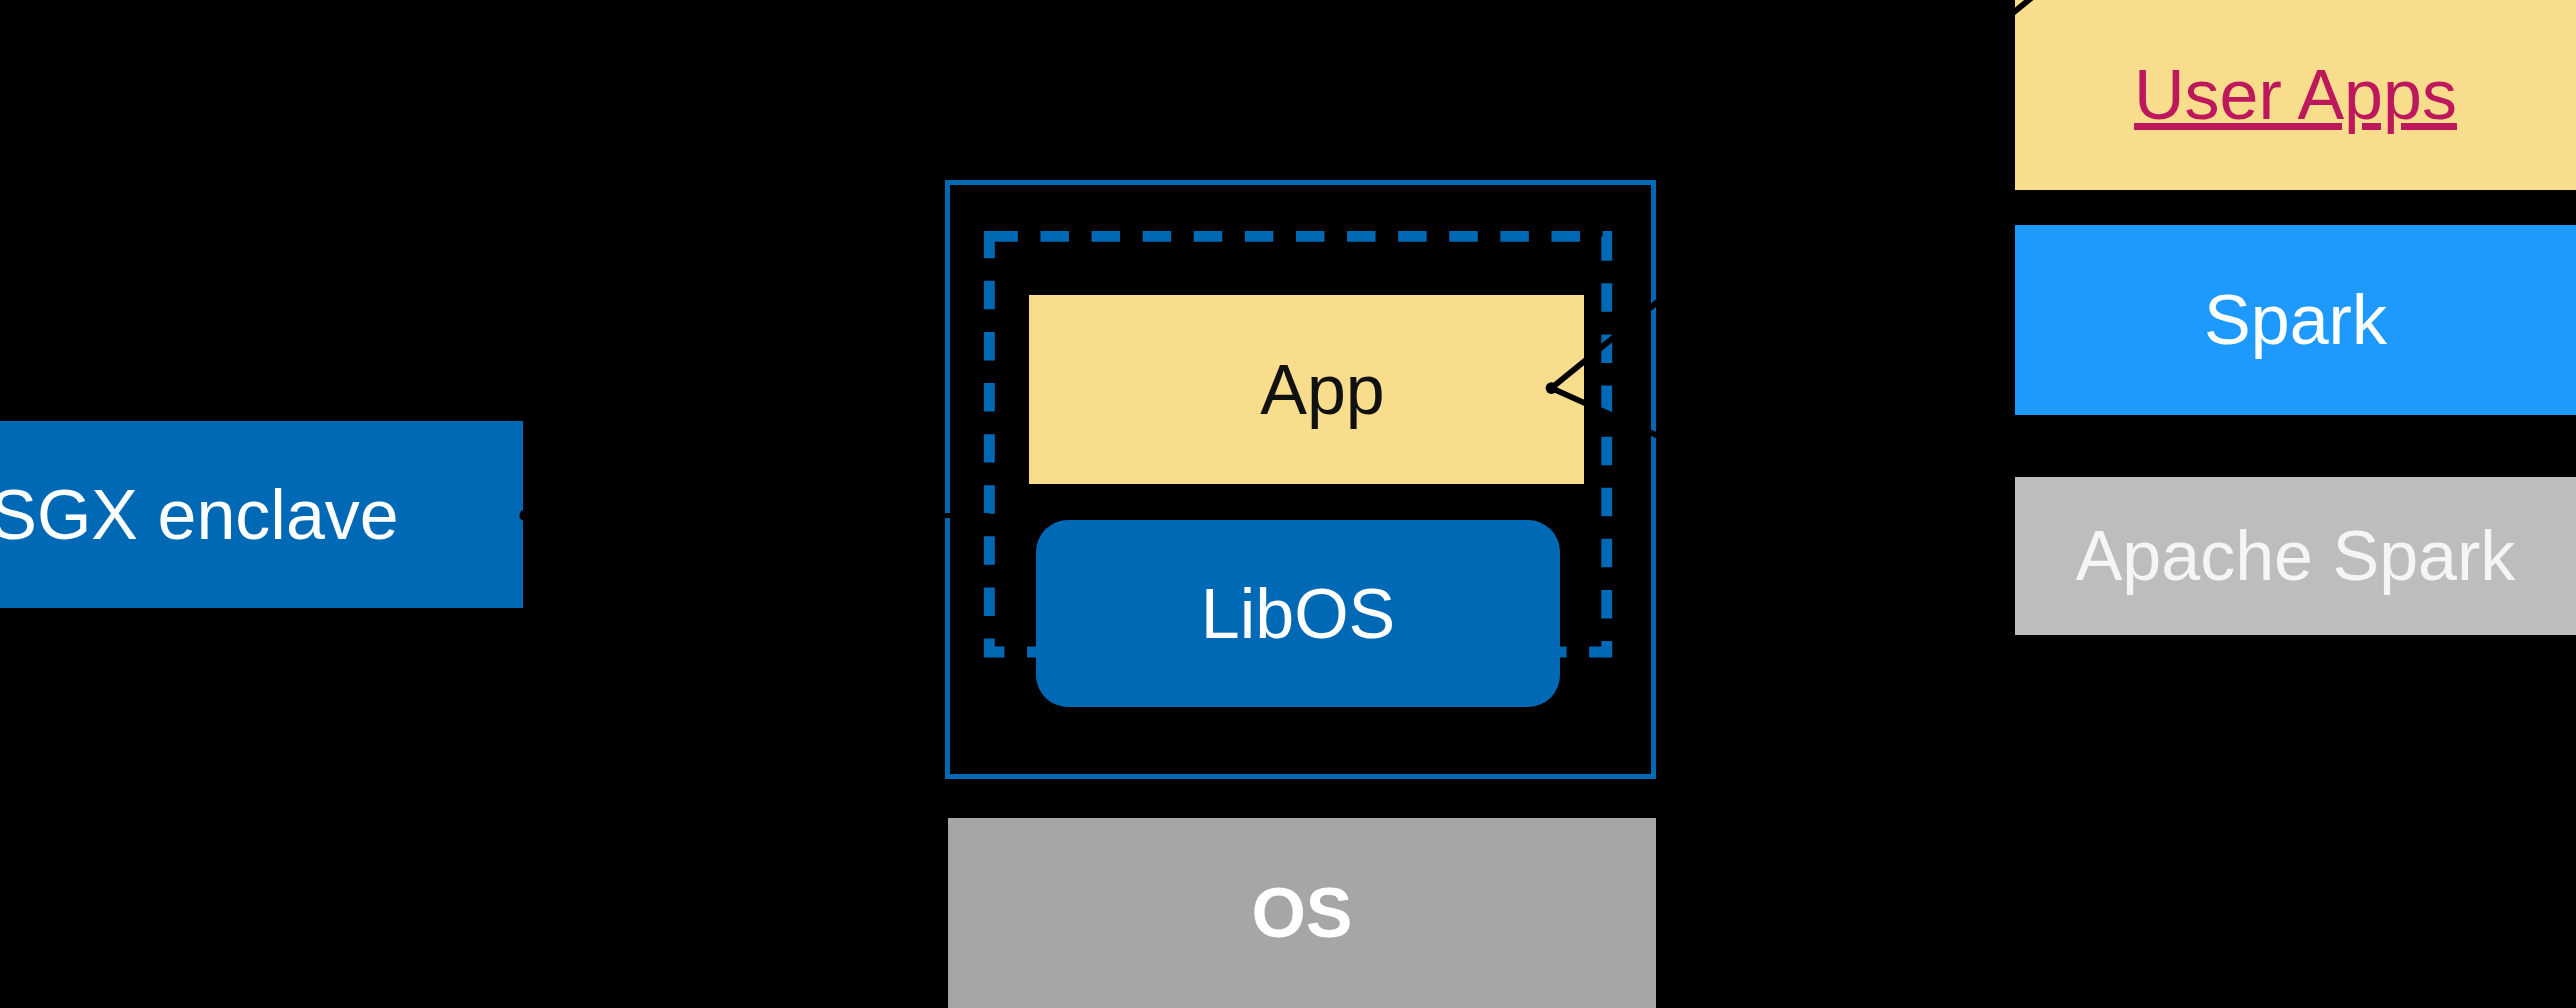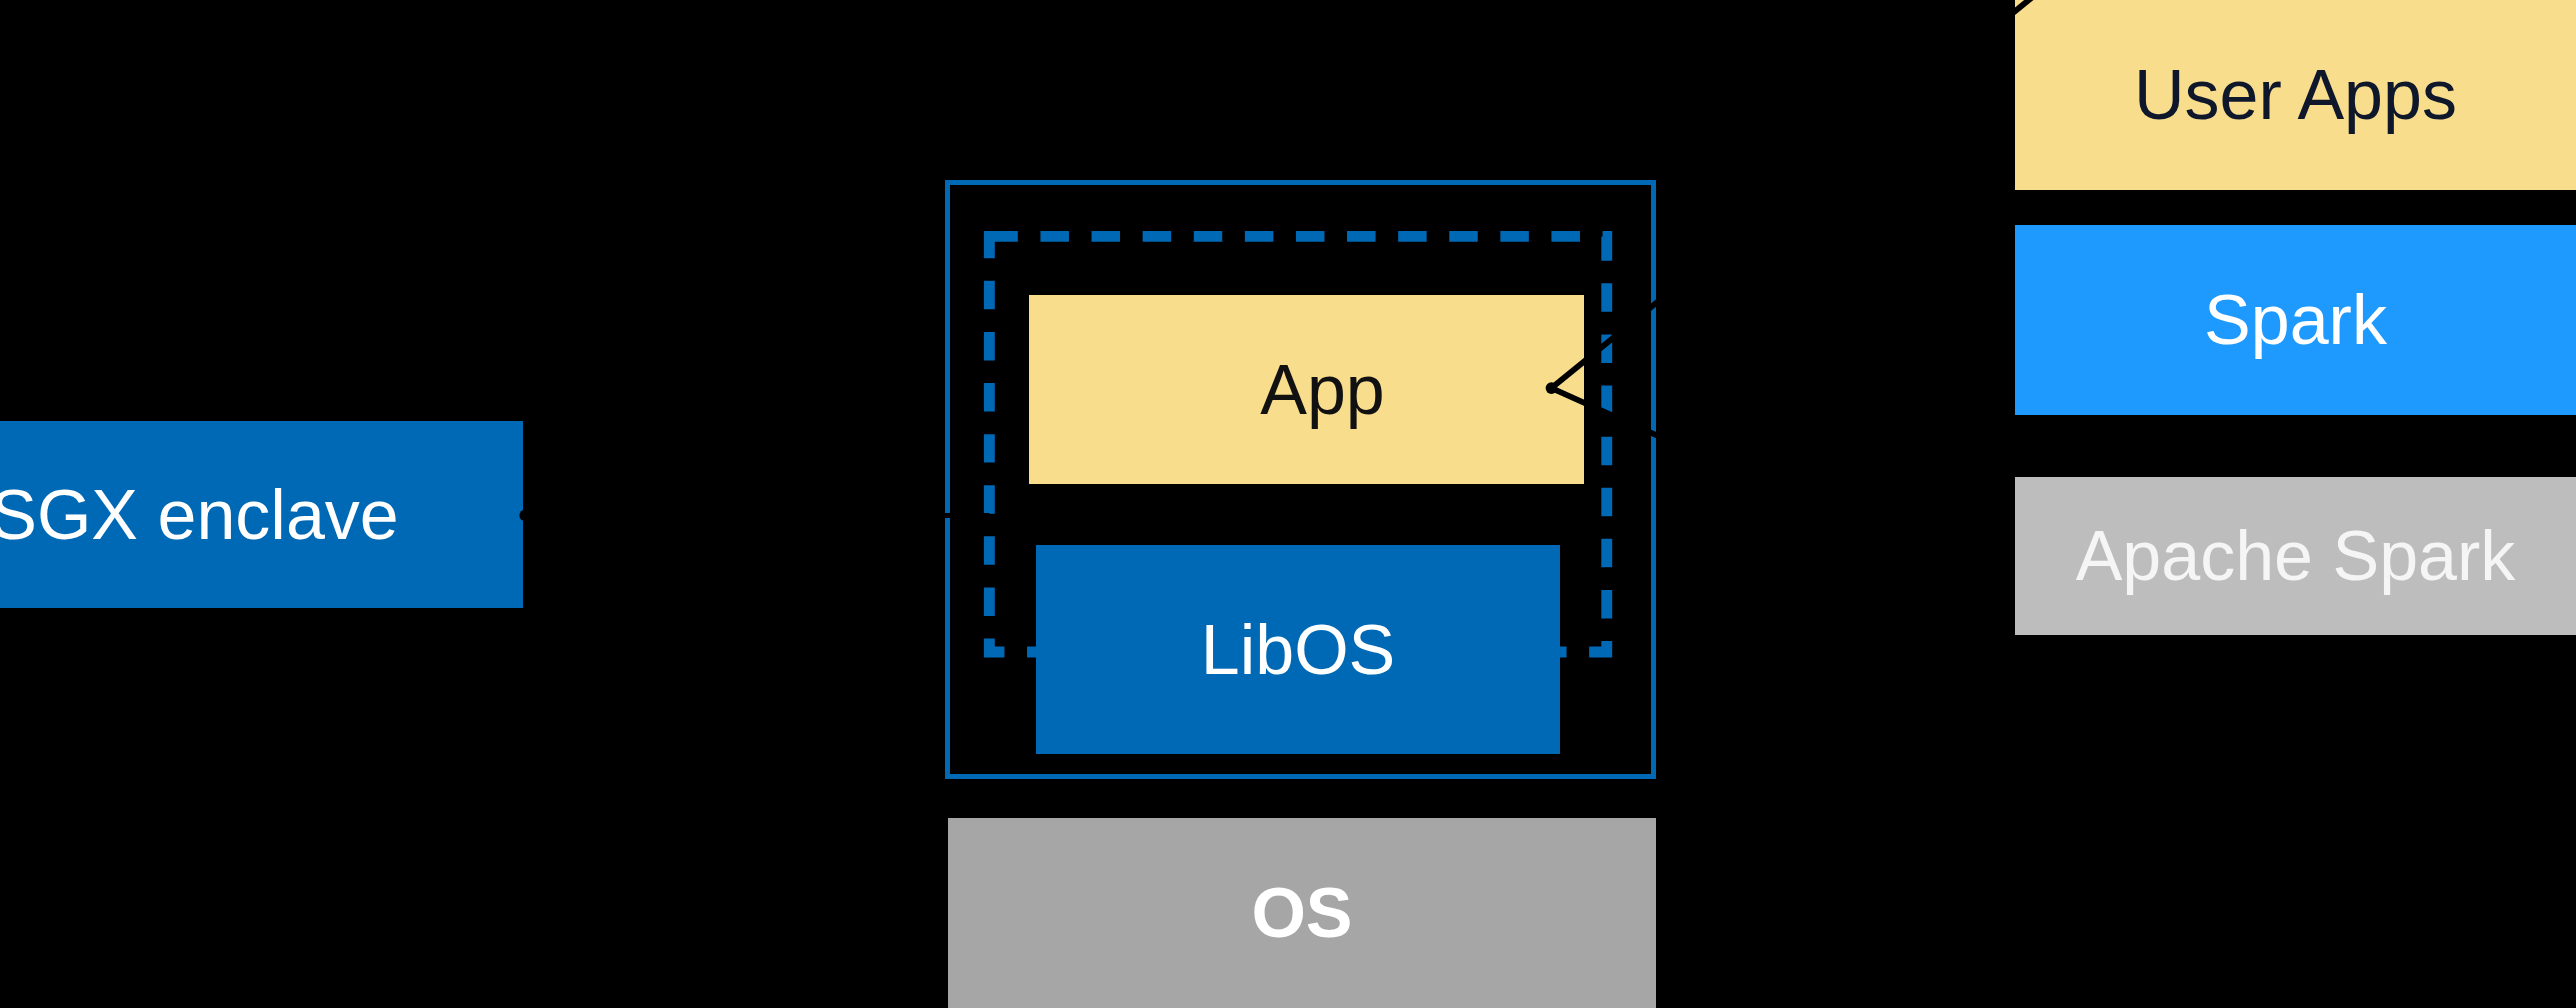--- a/index.html
+++ b/index.html
@@ -8,21 +8,21 @@
     font-family:"Liberation Sans",sans-serif;
   }
   .box{
     position:absolute;display:flex;align-items:center;justify-content:center;
     font-size:70px;line-height:1;white-space:nowrap;
   }
   .svg-layer{position:absolute;left:0;top:0;width:2576px;height:1009px;}
   #sgx-box    {left:-134px;top:421px;width:657px;height:187px;}
   #outer-box  {left:945px;top:180px;width:711px;height:599px;border:5.9px solid;box-sizing:border-box;background:transparent;}
   #app-box    {left:1029px;top:295px;width:523px;height:189px;padding-left:32px;}
-  #libos-box  {left:1036px;top:545px;width:524px;height:209px;}
+  #libos-box  {left:1036px;top:520px;width:524px;height:187px;border-radius:32px;}
   #os-box     {left:948px;top:818px;width:708px;height:190px;font-weight:bold;}
   .stack-box  {left:2015px;width:561px;}
   #stack-user-apps    {top:0;height:190px;}
   #stack-bigdl        {top:225px;height:190px;}
   #stack-apache-spark {top:477px;height:158px;}
 </style>
 </head>
 <body>
 
 <div class="canvas" style="background-color: rgb(0, 0, 0);">
@@ -43,21 +43,21 @@
 
   <div class="box" id="libos-box" style="background-color: rgb(0, 105, 181);">
     <span style="color: rgb(255, 255, 255);">LibOS</span>
   </div>
 
   <div class="box" id="os-box" style="background-color: rgb(166, 166, 166);">
     <span style="color: rgb(255, 255, 255);">OS</span>
   </div>
 
   <div class="box stack-box" id="stack-user-apps" style="background-color: rgb(248, 221, 141);">
-    <span style="color: #0f172a;">User Apps</span>
+    <span style="color: #be185d; text-decoration: underline;">User Apps</span>
   </div>
   <div class="box stack-box" id="stack-bigdl" style="background-color: rgb(30, 154, 255);">
     <span style="color: rgb(255, 255, 255);">Spark</span>
   </div>
   <div class="box stack-box" id="stack-apache-spark" style="background-color: rgb(189, 189, 189);">
     <span style="color: rgb(245, 245, 245);">Apache Spark</span>
   </div>
 
   <svg class="svg-layer" viewBox="0 0 3075 1204">
     <line x1="627" y1="615" x2="1181" y2="615" stroke-width="6" stroke="#000000"></line>

